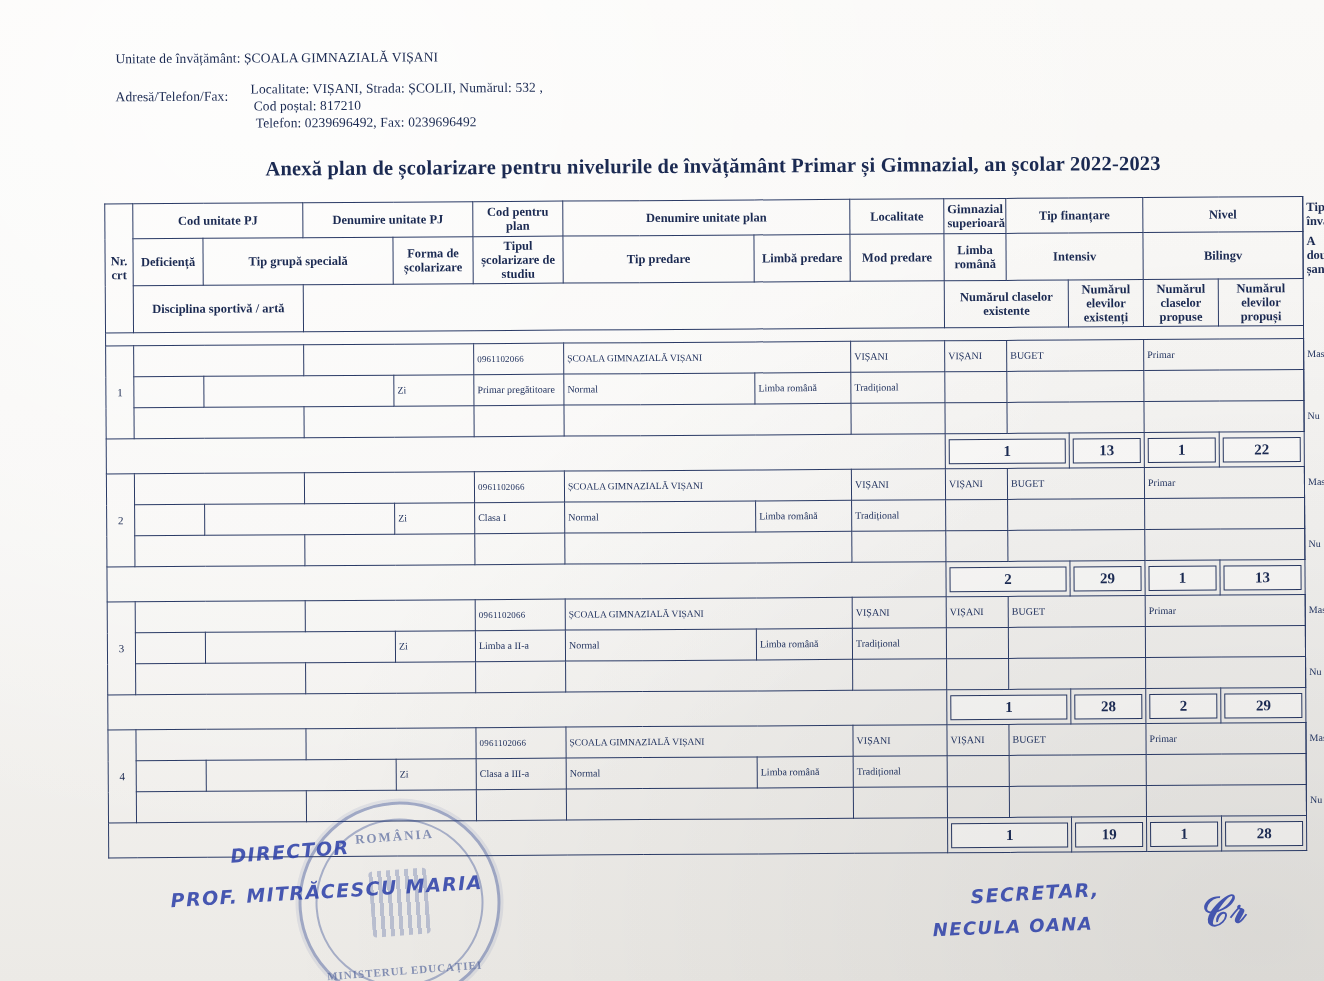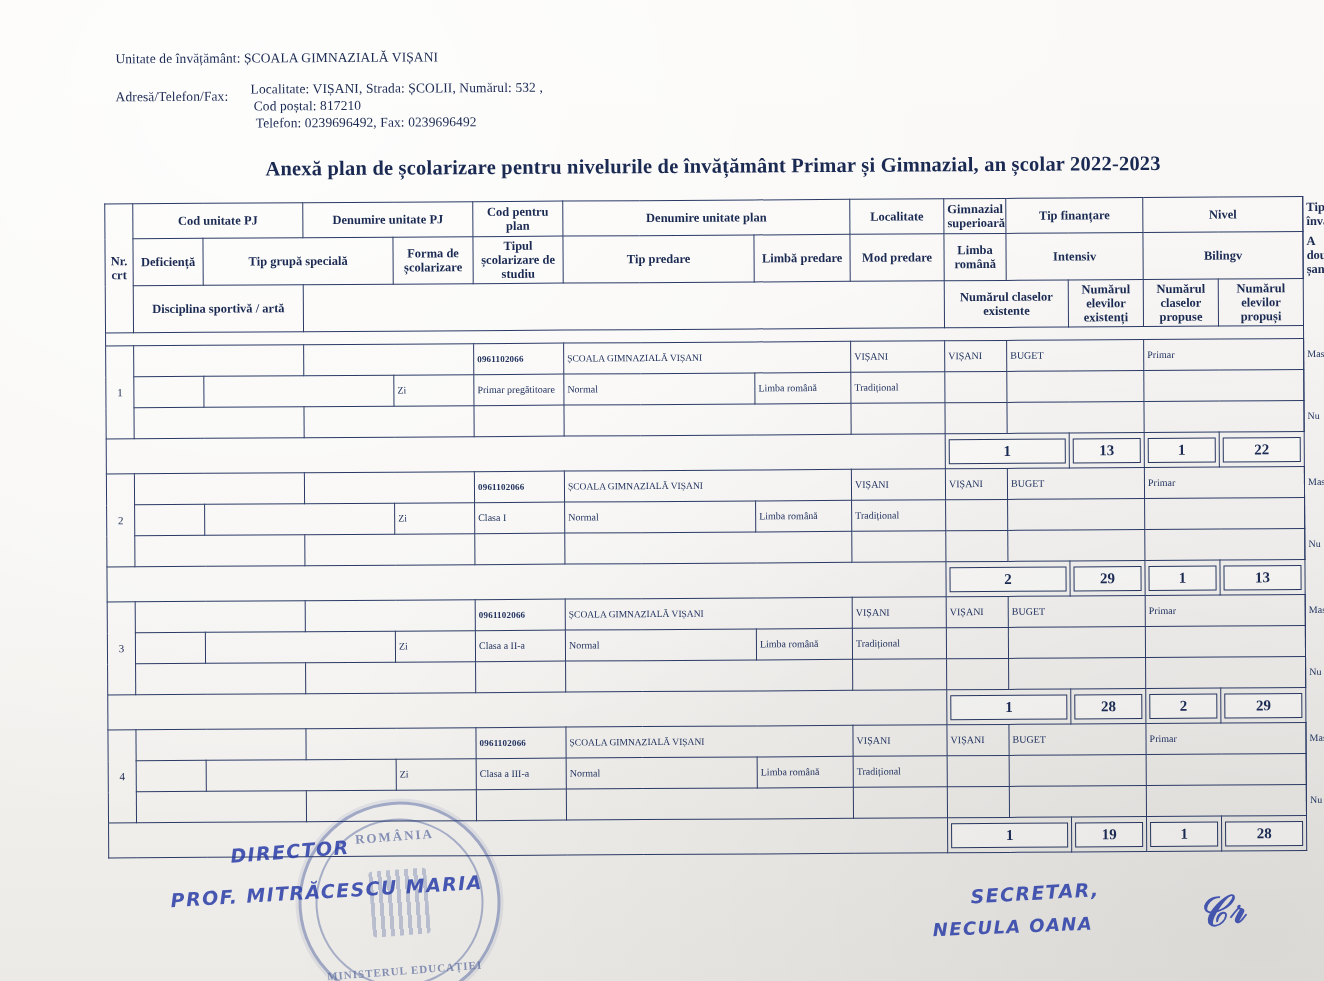--- a/index.html
+++ b/index.html
@@ -79,21 +79,21 @@
   #plan-table th {
     font-weight: bold;
     text-align: center;
     font-size: 12.5px;
     height: 30px;
   }
   .hdr-sm { font-size: 11.5px; }
 
   td.cell { height: 26px; font-size: 10px; color:#21325e; }
   td.cell.c-strong { font-size: 9.5px; }
-  td.code  { font-size: 9px; letter-spacing: .2px; font-weight: bold; }
+  td.code  { font-size: 9px; letter-spacing: .2px; }
   td.nr    { text-align: center; font-size: 11px; }
 
   
   .sum-row td { border: none; height: 30px; }
   .sum-box {
     border: 1.4px solid #27365f;
     height: 23px;
     line-height: 23px;
     text-align: center;
     font-size: 15px;
@@ -354,21 +354,21 @@
         <td class="cell">VIȘANI</td>
         <td class="cell">VIȘANI</td>
         <td class="cell" colspan="2">BUGET</td>
         <td class="cell" colspan="2">Primar</td>
         <td class="cell">Masă</td>
       </tr>
       <tr>
         <td class="cell"></td>
         <td class="cell" colspan="2"></td>
         <td class="cell">Zi</td>
-        <td class="cell">Clasa a II-a</td>
+        <td class="cell">Limba a II-a</td>
         <td class="cell" colspan="2">Normal</td>
         <td class="cell">Limba română</td>
         <td class="cell">Tradițional</td>
         <td class="cell"></td>
         <td class="cell" colspan="2"></td>
         <td class="cell" colspan="2"></td>
         <td class="cell"></td>
       </tr>
       <tr>
         <td class="cell" colspan="2"></td>

